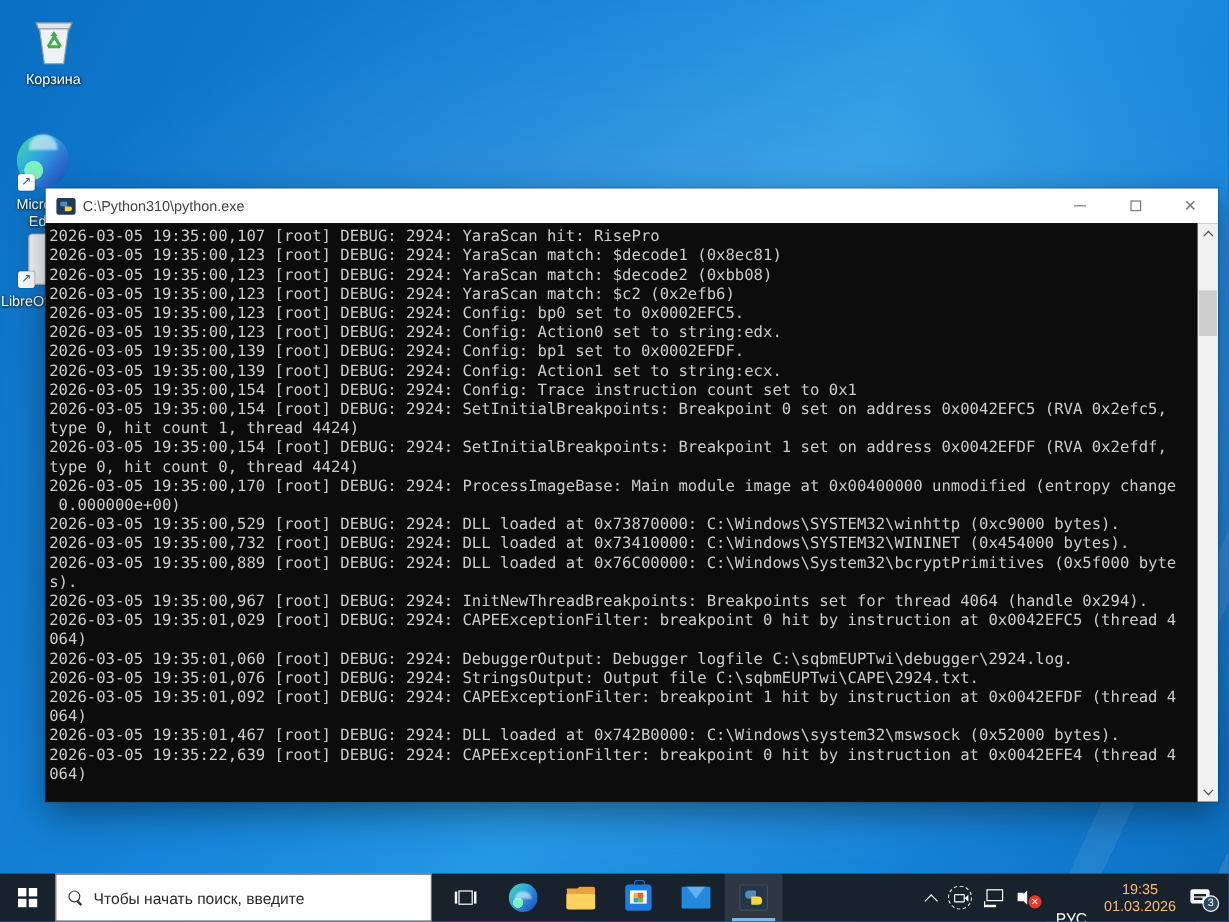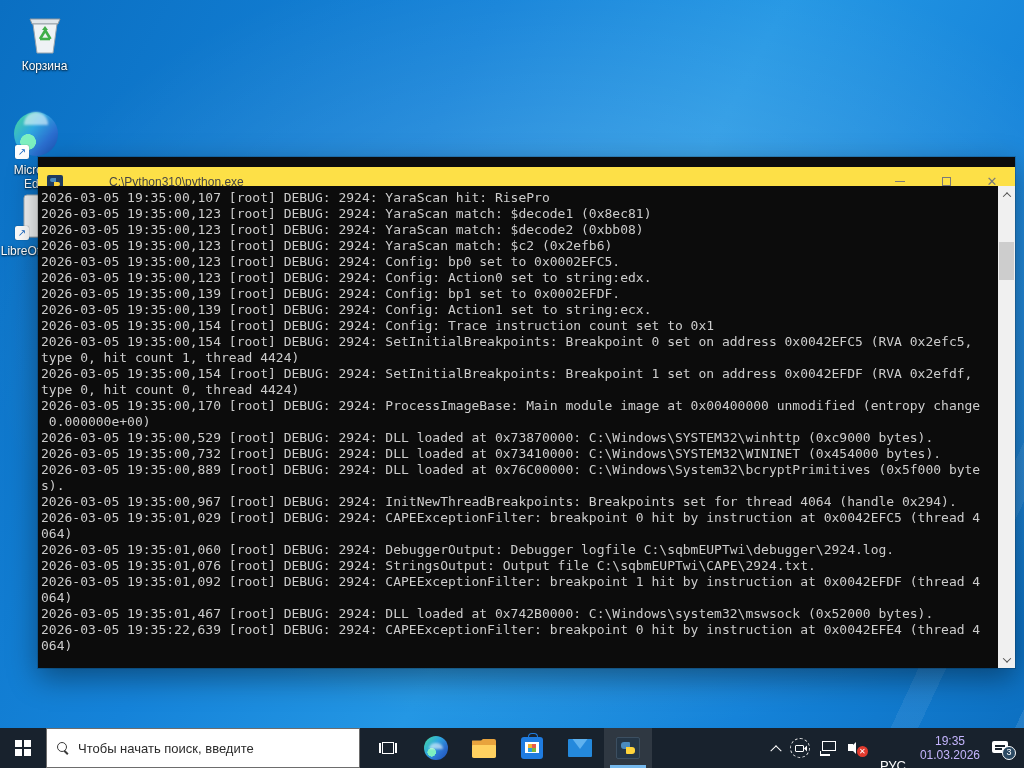--- a/index.html
+++ b/index.html
@@ -35,22 +35,22 @@
     font-size:10px; line-height:14px; color:#1565c0; text-align:center;
   }
 
   
   .win {
     position:absolute; left:38px; top:157px; width:977px; height:511px;
     box-shadow:0 10px 28px rgba(0,0,0,.40), 0 0 0 1px rgba(0,0,0,.15);
     z-index:10; background:#0c0c0c;
   }
   .titlebar {
-    position:absolute; left:0; top:10px; right:0; height:29px; background:#fde047;
-    display:flex; align-items:center;gap:40px;
+    position:absolute; left:0; top:0; right:0; height:29px; background:#ffffff;
+    display:flex; align-items:center;
   }
   .titlebar .app-ico { width:16px; height:14px; margin:0 6px 0 9px; position:relative;
     background:#1e3a5f; border-radius:2px; }
   .titlebar .app-ico:before { content:""; position:absolute; left:3px; top:3px; width:6px; height:4px;
     background:#4b8bbe; border-radius:2px 0 0 2px; }
   .titlebar .app-ico:after { content:""; position:absolute; right:3px; bottom:3px; width:6px; height:4px;
     background:#ffd43b; border-radius:0 2px 2px 0; }
   .titlebar .ttl { font-size:12px; color:#444; }
   .cap-btns { margin-left:auto; display:flex; height:100%; }
   .cap-btn { width:46px; height:100%; display:flex; align-items:center; justify-content:center; }
@@ -148,21 +148,21 @@
   .i-net { width:18px; height:15px; position:relative; }
   .i-net .scr { position:absolute; left:2px; top:0; width:14px; height:10px; border:1.5px solid #fff; }
   .i-net:after { content:""; position:absolute; left:0; bottom:0; width:10px; height:1.6px; background:#fff; }
   .i-net:before { content:""; position:absolute; left:0; bottom:0; width:1.6px; height:5px; background:#fff; }
   .i-vol { position:relative; width:20px; height:16px; }
   .i-vol .spk { position:absolute; left:0; top:4px; width:5px; height:7px; background:#fff; }
   .i-vol .spk:after { content:""; position:absolute; left:2px; top:-2.5px; border:6px solid rgba(0,0,0,0); border-right-color:#fff; border-left-width:0; }
   .i-vol .mute { position:absolute; right:0; bottom:-1px; width:11px; height:11px; border-radius:50%; background:#e23b2e;
     color:#fff; font-size:8px; line-height:11px; text-align:center; }
   .tray-lang { color:#fff; font-size:13px; padding:0 7px;margin-top:35px; }
-  .tray-clock { color:#c4b5fd; font-size:12px; line-height:14px; text-align:center; padding:0 7px; }
+  .tray-clock { color:#fdba74; font-size:12px; line-height:14px; text-align:center; padding:0 7px; }
   .i-action { position:relative; width:18px; height:16px; }
   .i-action .bubble { position:absolute; left:0; top:1px; width:16px; height:12px; background:#fff; border-radius:2px; }
   .i-action .bubble:after { content:""; position:absolute; left:2px; bottom:-4px; border:4px solid rgba(0,0,0,0); border-top-color:#fff; border-left-width:0; }
   .i-action .l1, .i-action .l2 { position:absolute; left:3px; height:1.5px; background:#18222d; width:10px; }
   .i-action .l1 { top:5px; } .i-action .l2 { top:8px; width:7px; }
   .i-action .badge { position:absolute; right:-6px; bottom:-4px; width:14px; height:14px; border-radius:50%;
     background:#2c4a63; border:1.5px solid #fff; color:#fff; font-size:9px; line-height:11px; text-align:center; }
 
   
   .dicon svg { display:block; }

